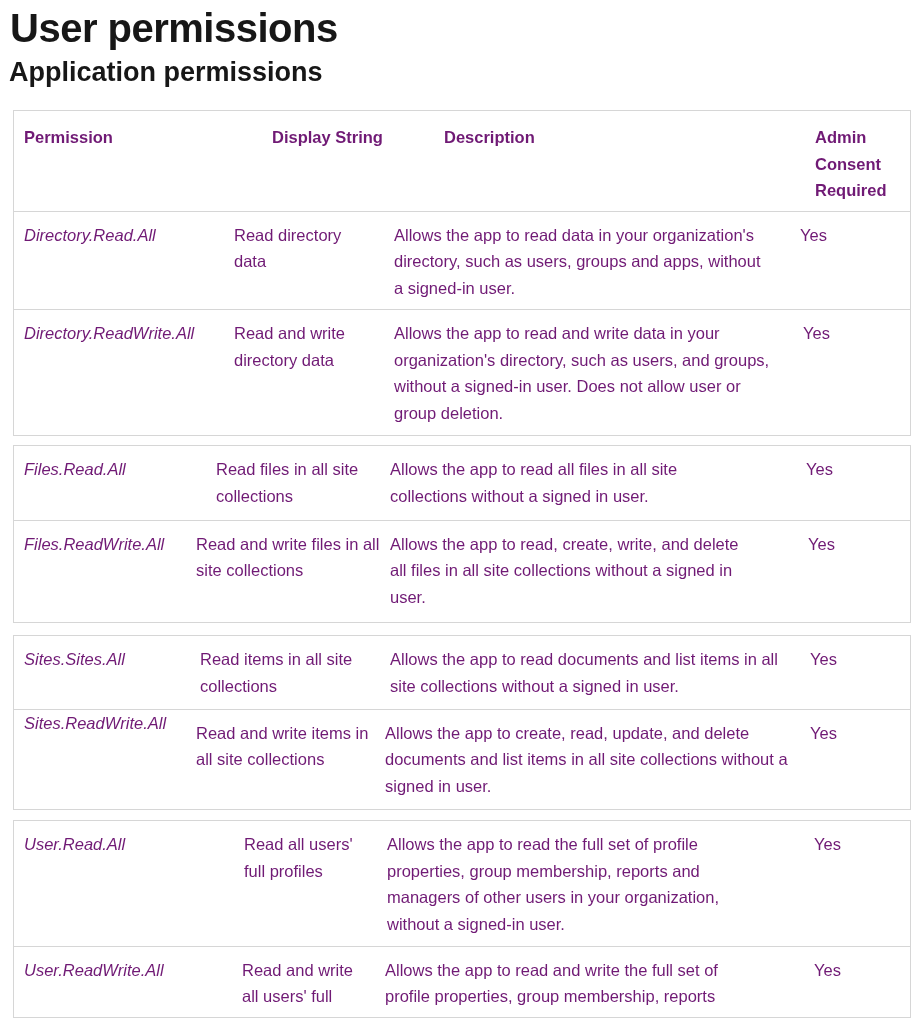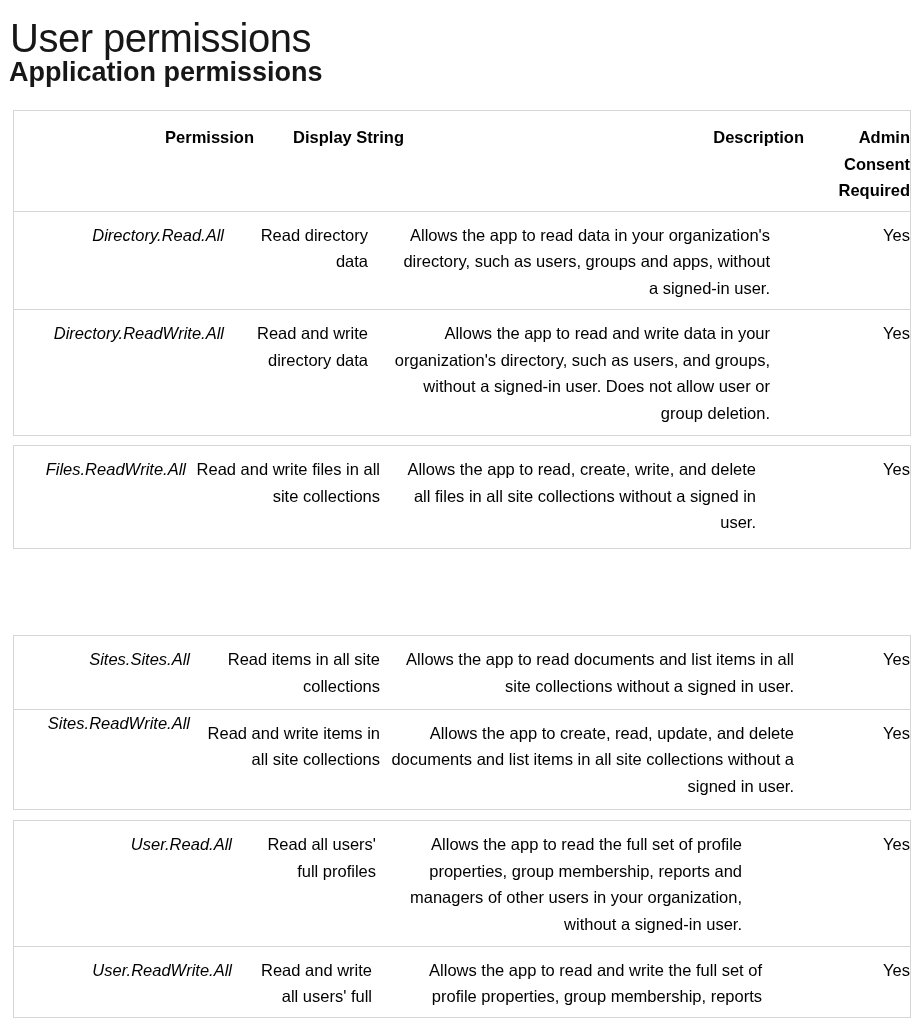--- a/index.html
+++ b/index.html
@@ -3,45 +3,45 @@
 <meta charset="utf-8">
 <style>
   html, body { margin: 0; padding: 0; background: #ffffff; }
   body {
     width: 922px; height: 1029px; overflow: hidden;
     font-family: "DejaVu Sans", "Liberation Sans", sans-serif;
     color: #171717;
     position: relative;
   }
   h1 {
-    position: absolute; left: 10px; top: 12px; margin: 0;
-    font-size: 40px; font-weight: 400; letter-spacing: -0.5px;
+    position: absolute; left: 10px; top: 2px; margin: 0;
+    font-size: 40px; font-weight: 700; letter-spacing: -0.5px;
     font-family: "Liberation Sans", sans-serif;
     line-height: 52px;
   }
   h2 {
     position: absolute; left: 9px; top: 54px; margin: 0;
     font-size: 27px; font-weight: 600;
     font-family: "Liberation Sans", sans-serif;
     line-height: 36px;
   }
   .block {
     position: absolute; left: 13px; width: 898px;
     border-left: 1px solid #d6d6d6; border-right: 1px solid #d6d6d6;
     border-top: 1px solid #d6d6d6;
     box-sizing: border-box;
   }
   table { border-collapse: collapse; width: 100%; table-layout: fixed; }
   td, th {
-    vertical-align: top; text-align: right;
+    vertical-align: top; text-align: left;
     font-family: "Liberation Sans", sans-serif;
     font-size: 16.5px; line-height: 26.5px;
     padding: 0;
     border-bottom: 1px solid #d6d6d6;
-    color: #000000;
+    color: #701a75;
   }
   th { font-weight: 700; }
   td.perm { font-style: italic; }
 </style>
 </head>
 <body>
 
 <h1>User permissions</h1>
 <h2>Application permissions</h2>
 
@@ -92,20 +92,26 @@
 
 <div class="block" style="top:445px;">
   <table>
     <colgroup>
         <col style="width:172px">
         <col style="width:194px">
         <col style="width:416px">
         <col>
       </colgroup>
     <tbody>
+        <tr style="height:74px;">
+      <td class="perm" style="padding:10px 0 0 10px;">Files.Read.All</td>
+      <td style="padding:10px 0 0 30px;">Read files in all site collections</td>
+      <td style="padding:10px 60px 0 10px;">Allows the app to read all files in all site collections without a signed in user.</td>
+      <td style="padding:10px 0 0 10px;">Yes</td>
+    </tr>
     <tr style="height:102px;">
       <td class="perm" style="padding:10px 0 0 10px; white-space:nowrap;">Files.ReadWrite.All</td>
       <td style="padding:10px 0 0 10px;">Read and write files in all site collections</td>
       <td style="padding:10px 40px 0 10px;">Allows the app to read, create, write, and delete all files in all site collections without a signed in user.</td>
       <td style="padding:10px 0 0 12px;">Yes</td>
     </tr>
   </tbody>
     </table>
 </div>
 

